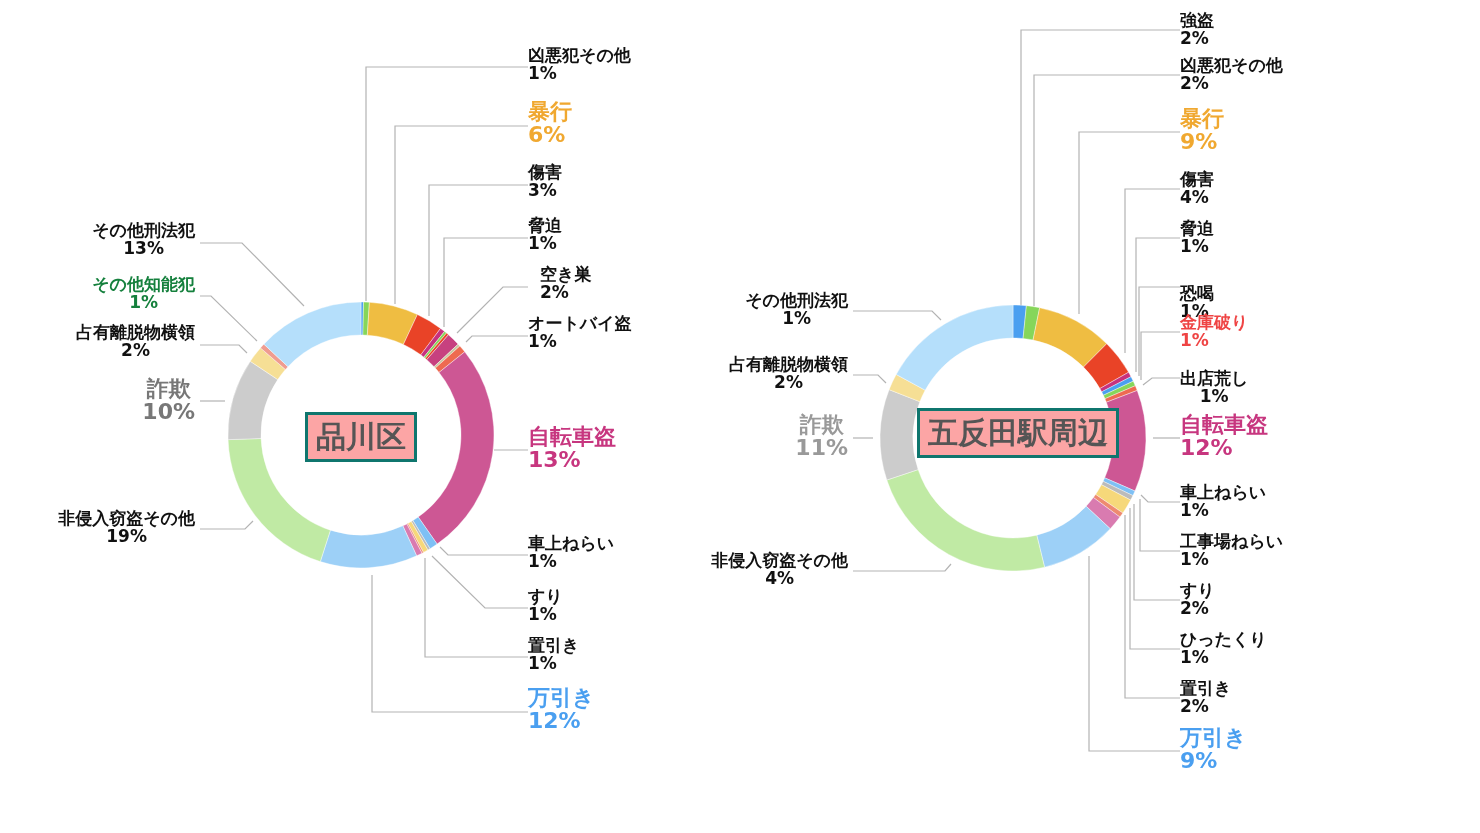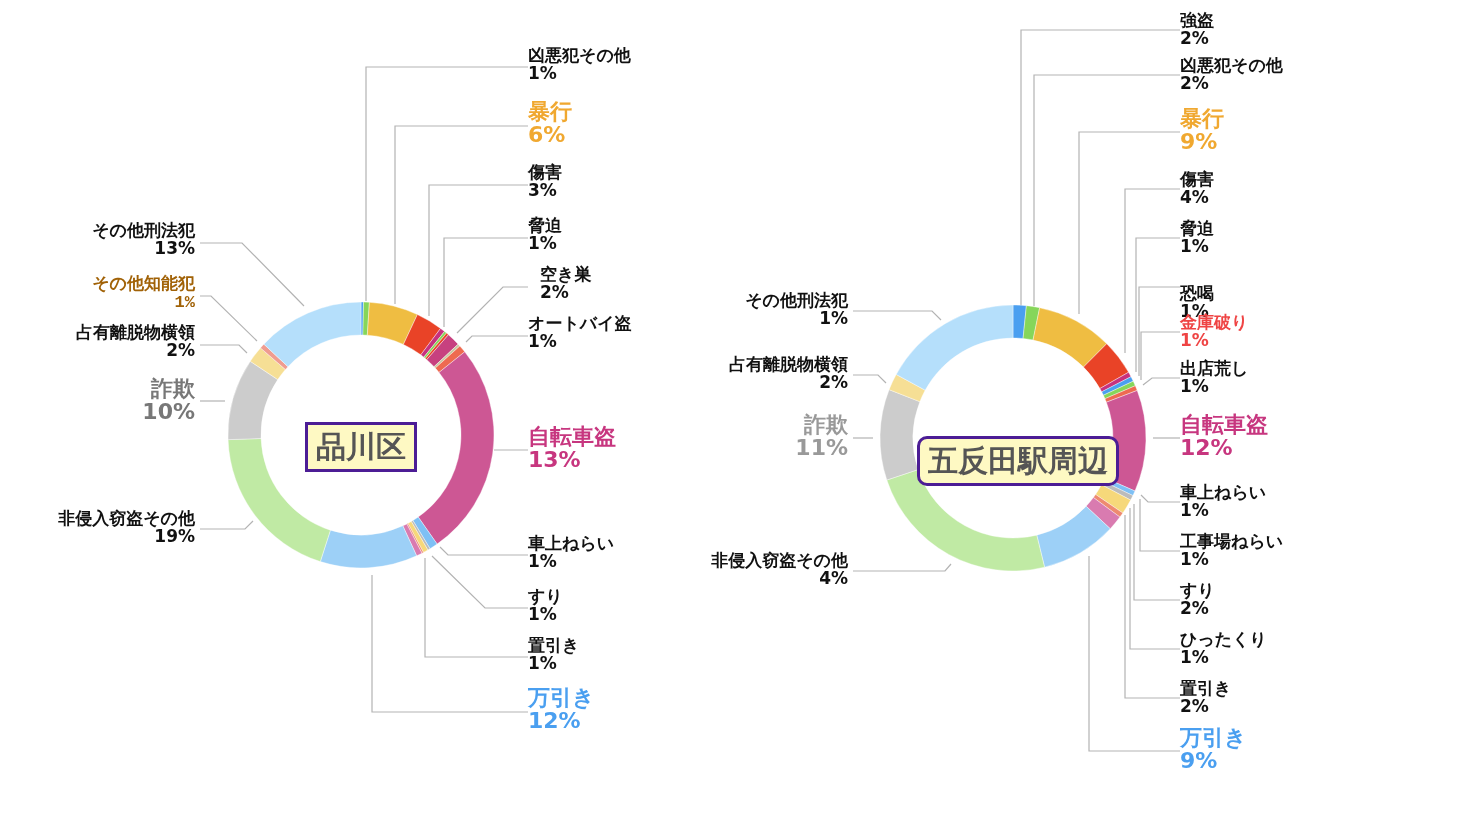--- a/index.html
+++ b/index.html
@@ -1,24 +1,24 @@
 <!DOCTYPE html>
 <html><head>
 <meta charset="utf-8">
 <style>
   html, body { margin:0; padding:0; background:#ffffff; }
   body { width:1480px; height:833px; position:relative; overflow:hidden;
          font-family: "DejaVu Sans", "Liberation Sans", sans-serif; }
   #chart-svg { position:absolute; left:0; top:0; }
   .lbl { position:absolute; font-weight:bold; line-height:1.05; white-space:nowrap; color:#111; font-size:17px; }
-  .lbl.right { text-align:right; }
+  .lbl.right { text-align:center; }
   .lbl .t, .lbl .v { display:block; }
   .lbl.big { font-size:22px; }
-  .center-box { position:absolute; border:3px solid #4c1d95; background:#fef9c3; color:#555;
-                font-weight:bold; font-size:30px; padding:4px 8px; line-height:1.2; white-space:nowrap;margin-top:10px; }
+  .center-box { position:absolute; border:3px solid #0f766e; background:#fca5a5; color:#555;
+                font-weight:bold; font-size:30px; padding:4px 8px; line-height:1.2; white-space:nowrap; }
 </style>
 </head>
 <body>
 
 <svg id="chart-svg" width="1480" height="833">
   <g id="lines-shinagawa">
       <polyline points="528,67 366,67 366,301" fill="none" stroke="#b3b3b3" stroke-width="1.2"></polyline>
       <polyline points="528,126 395,126 395,304" fill="none" stroke="#b3b3b3" stroke-width="1.2"></polyline>
       <polyline points="528,185 429,185 429,316" fill="none" stroke="#b3b3b3" stroke-width="1.2"></polyline>
       <polyline points="528,238 444,238 444,327" fill="none" stroke="#b3b3b3" stroke-width="1.2"></polyline>
@@ -145,21 +145,21 @@
       <span class="v">1%</span>
     </div>
     <div class="lbl big" style="color: rgb(74, 159, 240); top: 686px; left: 528px;">
       <span class="t">万引き</span>
       <span class="v">12%</span>
     </div>
     <div class="lbl right" style="color: rgb(17, 17, 17); top: 222px; right: 1285px;">
       <span class="t">その他刑法犯</span>
       <span class="v">13%</span>
     </div>
-    <div class="lbl right" style="color: #a16207; top: 276px; right: 1285px; font-family: Liberation Mono, monospace;">
+    <div class="lbl right" style="color: #15803d; top: 276px; right: 1285px;">
       <span class="t">その他知能犯</span>
       <span class="v">1%</span>
     </div>
     <div class="lbl right" style="color: rgb(17, 17, 17); top: 324px; right: 1285px;">
       <span class="t">占有離脱物横領</span>
       <span class="v">2%</span>
     </div>
     <div class="lbl big right" style="color: rgb(119, 119, 119); top: 377px; right: 1285px;">
       <span class="t">詐欺</span>
       <span class="v">10%</span>
@@ -191,21 +191,21 @@
       <span class="v">1%</span>
     </div>
     <div class="lbl" style="color: rgb(17, 17, 17); top: 269px; left: 1180px; margin-top: 16px;">
       <span class="t">恐喝</span>
       <span class="v">1%</span>
     </div>
     <div class="lbl" style="color: #ef4444; top: 314px; left: 1180px;">
       <span class="t">金庫破り</span>
       <span class="v">1%</span>
     </div>
-    <div class="lbl" style="color: rgb(17, 17, 17); top: 360px; left: 1180px;">
+    <div class="lbl" style="color: rgb(17, 17, 17); top: 370px; left: 1180px; text-align: center;">
       <span class="t">出店荒し</span>
       <span class="v">1%</span>
     </div>
     <div class="lbl big" style="color: rgb(199, 54, 127); top: 413px; left: 1180px;">
       <span class="t">自転車盗</span>
       <span class="v">12%</span>
     </div>
     <div class="lbl" style="color: rgb(17, 17, 17); top: 484px; left: 1180px;">
       <span class="t">車上ねらい</span>
       <span class="v">1%</span>
@@ -242,13 +242,13 @@
       <span class="t">詐欺</span>
       <span class="v">11%</span>
     </div>
     <div class="lbl right" style="color: rgb(17, 17, 17); top: 552px; right: 632px;">
       <span class="t">非侵入窃盗その他</span>
       <span class="v">4%</span>
     </div>
   </div>
 
 <div class="center-box" id="title-shinagawa" style="left: 305px; top: 412px;">品川区</div>
-<div class="center-box" id="title-gotanda" style="left: 917px; top: 426px; border-radius: 10px;">五反田駅周辺</div>
+<div class="center-box" id="title-gotanda" style="left: 917px; top: 408px;">五反田駅周辺</div>
 
 </body></html>

